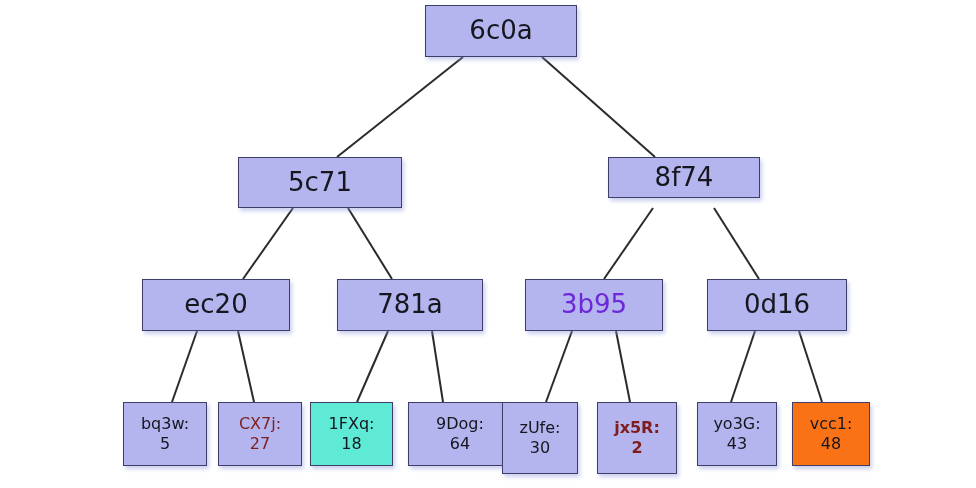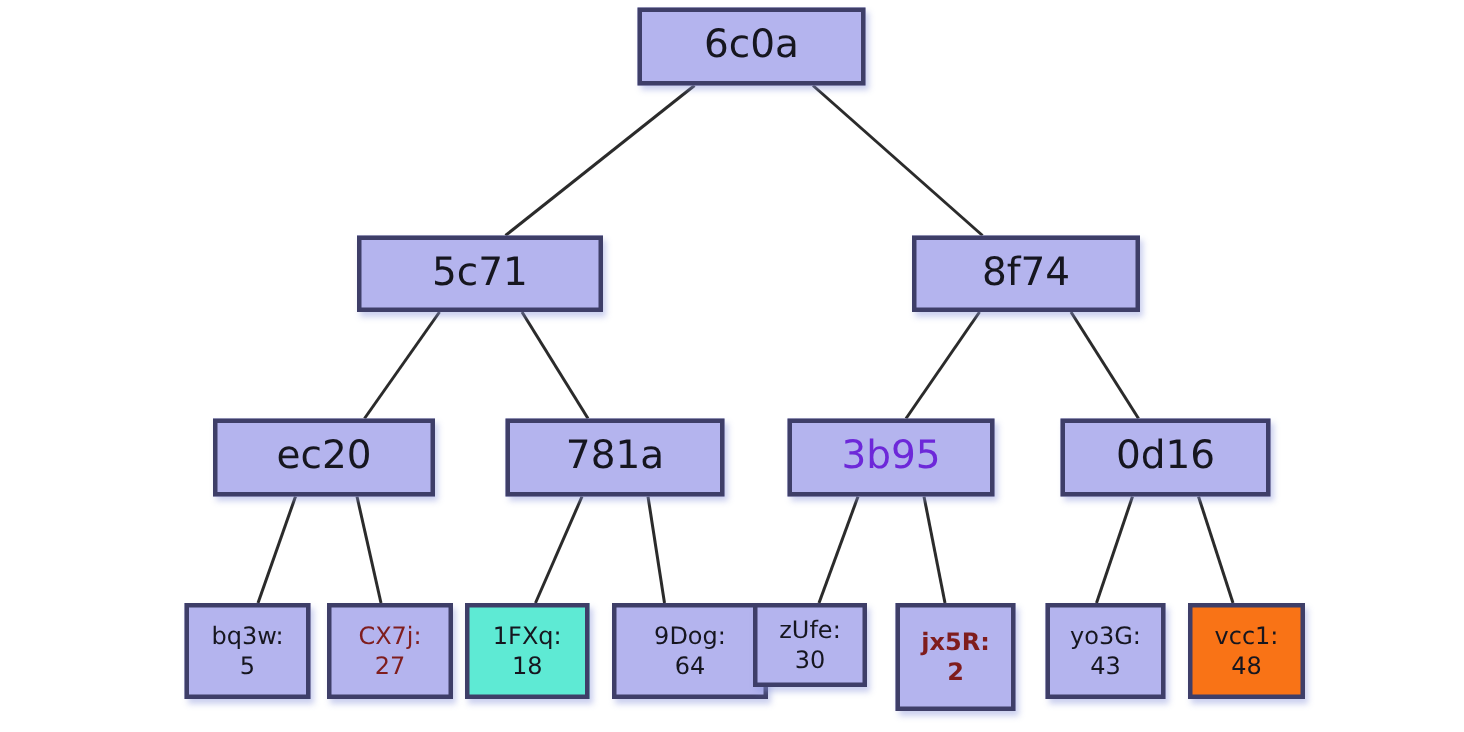--- a/index.html
+++ b/index.html
@@ -19,21 +19,21 @@
     position: absolute;
     left: 0;
     top: 0;
     width: 976px;
     height: 488px;
   }
   .node {
     position: absolute;
     box-sizing: border-box;
     background: #b4b4ee;
-    border: 3px solid #0c4a6e;
+    border: 1px solid #0c4a6e;
     display: flex;
     flex-direction: column;
     align-items: center;
     justify-content: center;
     color: #16161f;
     font-size: 26px;
     line-height: 1.15;
     text-align: center;
     box-shadow: 2px 3px 4px rgba(140, 150, 220, 0.45);
   }
@@ -66,21 +66,21 @@
       <line x1="755" y1="331" x2="731" y2="402" stroke="#2b2b2b" stroke-width="2"></line>
       <line x1="799" y1="331" x2="822" y2="402" stroke="#2b2b2b" stroke-width="2"></line>
     </svg>
   <div id="node-layer">
       <div class="node" style="left: 425px; top: 5px; width: 152px; height: 52px; background: rgb(180, 180, 238); border-color: rgb(62, 62, 104); color: rgb(22, 22, 31);">
         <span>6c0a</span>
       </div>
       <div class="node" style="left: 238px; top: 157px; width: 164px; height: 51px; background: rgb(180, 180, 238); border-color: rgb(62, 62, 104); color: rgb(22, 22, 31);">
         <span>5c71</span>
       </div>
-      <div class="node" style="left: 608px; top: 157px; width: 152px; height: 51px; background: rgb(180, 180, 238); border-color: rgb(62, 62, 104); color: rgb(22, 22, 31);">
+      <div class="node" style="left: 608px; top: 157px; width: 152px; height: 41px; background: rgb(180, 180, 238); border-color: rgb(62, 62, 104); color: rgb(22, 22, 31);">
         <span>8f74</span>
       </div>
       <div class="node" style="left: 142px; top: 279px; width: 148px; height: 52px; background: rgb(180, 180, 238); border-color: rgb(62, 62, 104); color: rgb(22, 22, 31);">
         <span>ec20</span>
       </div>
       <div class="node" style="left: 337px; top: 279px; width: 146px; height: 52px; background: rgb(180, 180, 238); border-color: rgb(62, 62, 104); color: rgb(22, 22, 31);">
         <span>781a</span>
       </div>
       <div class="node" style="left: 525px; top: 279px; width: 138px; height: 52px; background: rgb(180, 180, 238); border-color: rgb(62, 62, 104); color: #6d28d9;">
         <span>3b95</span>
@@ -97,21 +97,21 @@
         <span>27</span>
       </div>
       <div class="node leaf" style="left: 310px; top: 402px; width: 83px; height: 64px; background: #5eead4; border-color: rgb(62, 62, 104); color: rgb(22, 22, 31);">
         <span>1FXq:</span>
         <span>18</span>
       </div>
       <div class="node leaf" style="left: 408px; top: 402px; width: 104px; height: 64px; background: rgb(180, 180, 238); border-color: rgb(62, 62, 104); color: rgb(22, 22, 31);">
         <span>9Dog:</span>
         <span>64</span>
       </div>
-      <div class="node leaf" style="left: 502px; top: 402px; width: 76px; height: 56px; background: rgb(180, 180, 238); border-color: rgb(62, 62, 104); color: rgb(22, 22, 31);">
+      <div class="node leaf" style="left: 502px; top: 402px; width: 76px; height: 72px; background: rgb(180, 180, 238); border-color: rgb(62, 62, 104); color: rgb(22, 22, 31);">
         <span>zUfe:</span>
         <span>30</span>
       </div>
       <div class="node leaf" style="left: 597px; top: 402px; width: 80px; height: 72px; background: rgb(180, 180, 238); border-color: rgb(62, 62, 104); color: #7f1d1d; font-weight: bold;">
         <span>jx5R:</span>
         <span>2</span>
       </div>
       <div class="node leaf" style="left: 697px; top: 402px; width: 80px; height: 64px; background: rgb(180, 180, 238); border-color: rgb(62, 62, 104); color: rgb(22, 22, 31);">
         <span>yo3G:</span>
         <span>43</span>

